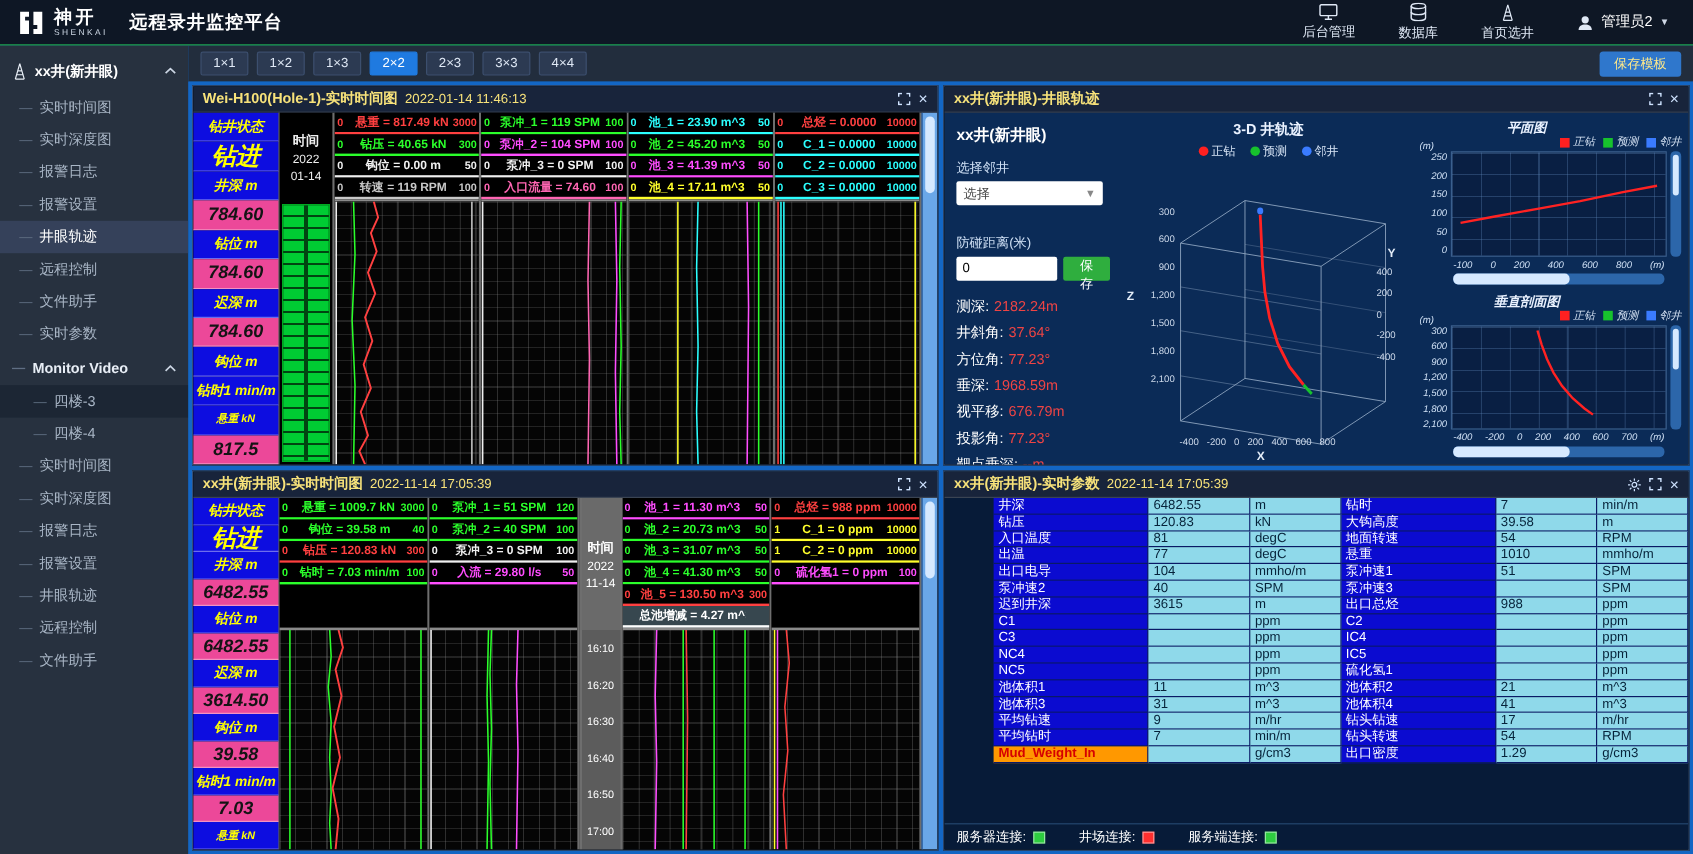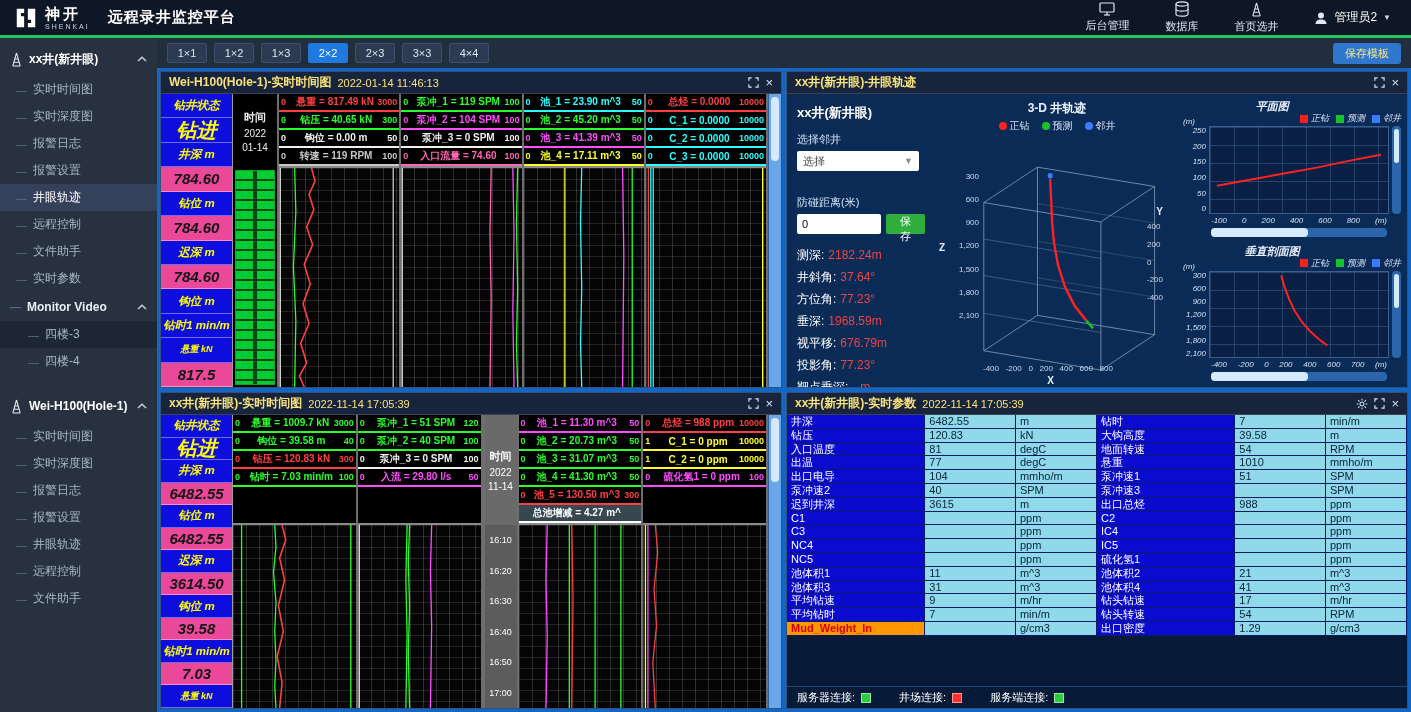--- a/index.html
+++ b/index.html
@@ -1,21 +1,21 @@
 <!DOCTYPE html>
 <html><head>
 <meta charset="utf-8">
 <style>
   *{box-sizing:border-box;margin:0;padding:0;}
   html,body{background:#0e1624;}
   body{font-family:"Liberation Sans","DejaVu Sans",sans-serif;}
   .app{width:1411px;height:712px;position:relative;overflow:hidden;background:#1366c4;display:flex;flex-direction:column;}
 
   
-  .topbar{height:38px;flex:none;background:#0e1725;display:flex;align-items:center;padding:0 14px;gap:10px;border-bottom:3px solid #22c55e;}
+  .topbar{height:38px;flex:none;background:#0e1725;display:flex;align-items:center;padding:0 14px;gap:10px;border-bottom:1px solid #22c55e;}
   .brand{display:flex;align-items:center;gap:7px;}
   .brand-text{display:flex;flex-direction:column;line-height:1;}
   .brand-cn{font-size:15px;font-weight:bold;color:#fff;letter-spacing:3px;}
   .brand-en{font-size:7px;color:#cfd9e6;letter-spacing:2px;margin-top:2px;}
   .app-title{color:#fff;font-size:15px;font-weight:bold;margin-left:8px;letter-spacing:1px;}
   .topnav{margin-left:auto;display:flex;align-items:center;gap:36px;padding-right:6px;}
   .nav-item{display:flex;flex-direction:column;align-items:center;gap:2px;color:#dfe8f5;font-size:11px;cursor:pointer;}
   .user-item{display:flex;align-items:center;gap:6px;color:#fff;font-size:12px;cursor:pointer;}
   .caret{font-size:8px;color:#cfd9e6;}
 
@@ -118,21 +118,21 @@
                      repeating-linear-gradient(to bottom,rgba(90,130,180,.35) 0 1px,transparent 1px 18px);}
   .mini-plot svg{position:absolute;inset:0;width:100%;height:100%;}
   .mini-vscroll{width:9px;flex:none;margin-left:3px;background:#2c66aa;border-radius:4px;position:relative;}
   .mini-vscroll .vthumb{height:34px;border-radius:4px;}
   .xticks{flex:none;display:flex;justify-content:space-between;font-size:8px;color:#cfe0f5;padding:2px 14px 0 32px;}
   .mini-hscroll{flex:none;height:9px;margin:3px 14px 0 32px;background:#2c66aa;border-radius:4px;cursor:pointer;}
   .hthumb{width:55%;height:100%;background:#d6e9ff;border-radius:4px;}
 
   
   .br-body{flex:1;display:flex;flex-direction:column;min-height:0;background:#071b38;}
-  .p-table{flex:none;display:grid;grid-template-columns:1.45fr .95fr .85fr 1.45fr .95fr .85fr;grid-auto-rows:13.8px;}
+  .p-table{flex:none;display:grid;grid-template-columns:1.45fr .95fr .85fr 1.45fr .95fr .85fr;grid-auto-rows:13.8px;margin-left:41px;}
   .p-cell{font-size:11px;line-height:13px;padding:0 4px;border-right:1px solid #0a1a66;border-bottom:1px solid #0a1a66;overflow:hidden;white-space:nowrap;}
   .p-label{background:#0b0bd0;color:#fff;}
   .p-val{background:#8fd9ea;color:#06233a;}
   .p-hl{background:#ff9800;color:#d60000;font-weight:bold;}
   .br-filler{flex:1;}
   .br-statusbar{flex:none;height:22px;display:flex;align-items:center;gap:28px;padding:0 10px;border-top:1px solid #24466e;color:#fff;font-size:11px;}
   .st-item{display:flex;align-items:center;}
   .st-sq{width:10px;height:10px;display:inline-block;margin-left:6px;border:1px solid rgba(255,255,255,.5);}
 </style>
 </head>
@@ -240,31 +240,20 @@
             </svg>
           </span>
         </div>
         <div class="side-item leaf2 sel">
           <span class="dash">—</span>
           <span class="side-label">四楼-3</span>
         </div>
         <div class="side-item leaf2">
           <span class="dash">—</span>
           <span class="side-label">四楼-4</span>
-        </div>
-        <div class="side-item well spaced">
-          <svg width="13" height="15" viewBox="0 0 14 16" fill="none" stroke="#e8eef6" stroke-width="1.1">
-            <path d="M7 1 L3 15 M7 1 L11 15 M4.2 11 H9.8 M5.2 7.5 H8.8 M3 15 H11"></path>
-          </svg>
-          <span class="side-label">Wei-H100(Hole-1)</span>
-          <span class="chev">
-            <svg width="10" height="6" viewBox="0 0 10 6" fill="none" stroke="#cbd5e3" stroke-width="1.4">
-              <path d="M1 5 L5 1.2 L9 5"></path>
-            </svg>
-          </span>
         </div>
         <div class="side-item leaf">
           <span class="dash">—</span>
           <span class="side-label">实时时间图</span>
         </div>
         <div class="side-item leaf">
           <span class="dash">—</span>
           <span class="side-label">实时深度图</span>
         </div>
         <div class="side-item leaf">

